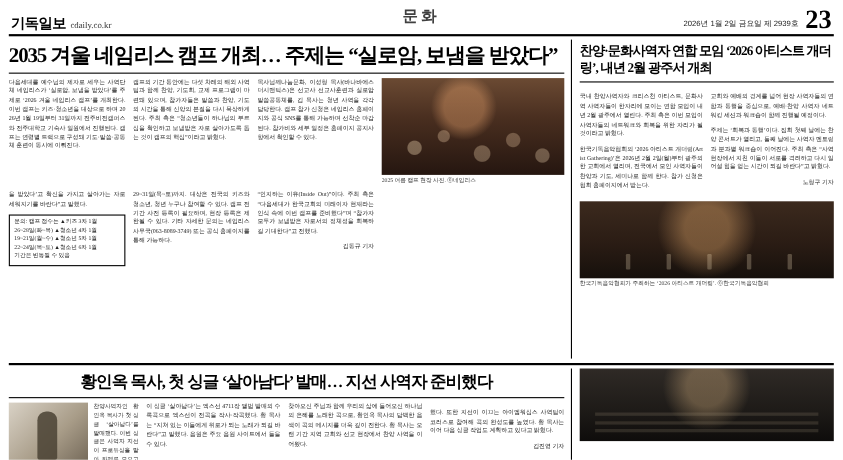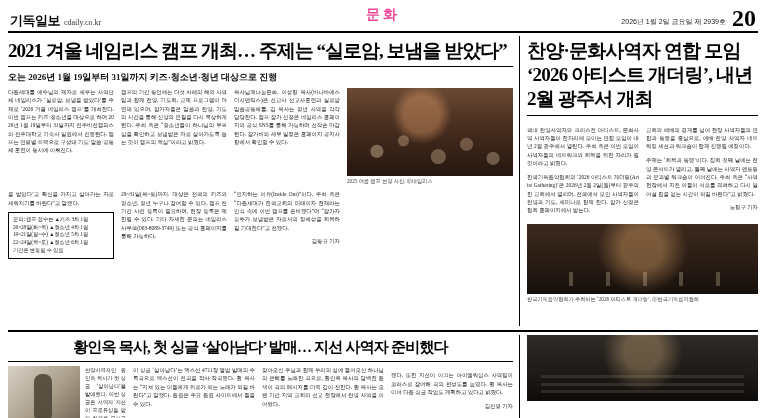--- a/index.html
+++ b/index.html
@@ -44,21 +44,21 @@
   }
   .brand-url {
     font-family: Liberation Serif, serif;
     font-size: 8px;
     color: #333;
   }
   .section-title {
     font-size: 14px;
     font-weight: bold;
     letter-spacing: 3px;
-    color: #ec4899;
+    color: #404040;
     position: absolute;
     left: 0; right: 0;
     text-align: center;
     top: 6px;
   }
   .mast-right {
     display: flex;
     align-items: flex-end;
     gap: 6px;
   }
@@ -164,21 +164,21 @@
     margin-top: 4px;
   }
   .byline {
     text-align: right;
     font-size: 5.4px;
     margin-top: 4px;
     color: #222;
   }
   
   .r-headline {
-    font-size: 19px;
+    font-size: 12px;
     font-weight: bold;
     letter-spacing: -0.8px;
     line-height: 1.25;
     margin: 3px 0 5px 0;
     color: #000;
   }
   .cols-2 {
     display: flex;
     gap: 7px;
   }
@@ -276,31 +276,30 @@
 <div class="page">
 
   <div class="masthead">
     <div class="brand">
       <span class="brand-title">기독일보</span>
       <span class="brand-url">cdaily.co.kr</span>
     </div>
     <div class="section-title">문화</div>
     <div class="mast-right">
       <span class="mast-date">2026년 1월 2일 금요일 제 2939호</span>
-      <span class="page-no">20</span>
+      <span class="page-no">23</span>
     </div>
   </div>
   <div class="rule-thick"></div>
 
   <div class="body-grid">
 
     <div class="left-col">
-      <div class="headline">2021 겨울 네임리스 캠프 개최… 주제는 “실로암, 보냄을 받았다”</div>
+      <div class="headline">2035 겨울 네임리스 캠프 개최… 주제는 “실로암, 보냄을 받았다”</div>
       <div class="sub-rule"></div>
-      <div class="kicker">오는 2026년 1월 19일부터 31일까지 키즈·청소년·청년 대상으로 진행</div>
 
       <div class="cols-3">
         <div class="col body-text">다음세대를 예수님의 제자로 세우는 사역단체 네임리스가 ‘실로암, 보냄을 받았다’를 주제로 ‘2026 겨울 네임리스 캠프’를 개최한다. 이번 캠프는 키즈·청소년을 대상으로 하며 2026년 1월 19일부터 31일까지 전주비전캠퍼스와 전주대학교 기숙사 일원에서 진행된다. 캠프는 연령별 트랙으로 구성돼 기도·말씀·공동체 훈련이 동시에 이뤄진다.</div>
         <div class="col body-text">캠프의 기간 동안에는 다섯 차례의 해외 사역팀과 함께 찬양, 기도회, 교제 프로그램이 마련돼 있으며, 참가자들은 말씀과 찬양, 기도의 시간을 통해 신앙의 본질을 다시 묵상하게 된다. 주최 측은 “청소년들이 하나님의 부르심을 확인하고 보냄받은 자로 살아가도록 돕는 것이 캠프의 핵심”이라고 밝혔다.</div>
         <div class="col body-text">목사님께나눔문화, 이성형 목사(바나바에스더시맨틱스)은 선교사 선교사훈련과 실로암 말씀공동체를, 김 목사는 청년 사역을 각각 담당한다. 캠프 참가 신청은 네임리스 홈페이지와 공식 SNS를 통해 가능하며 선착순 마감된다. 참가비와 세부 일정은 홈페이지 공지사항에서 확인할 수 있다.</div>
         <div class="photo-col">
           <div class="photo crowd"></div>
           <div class="photo-caption">2025 여름 캠프 현장 사진. ⓒ네임리스</div>
         </div>
       </div>

